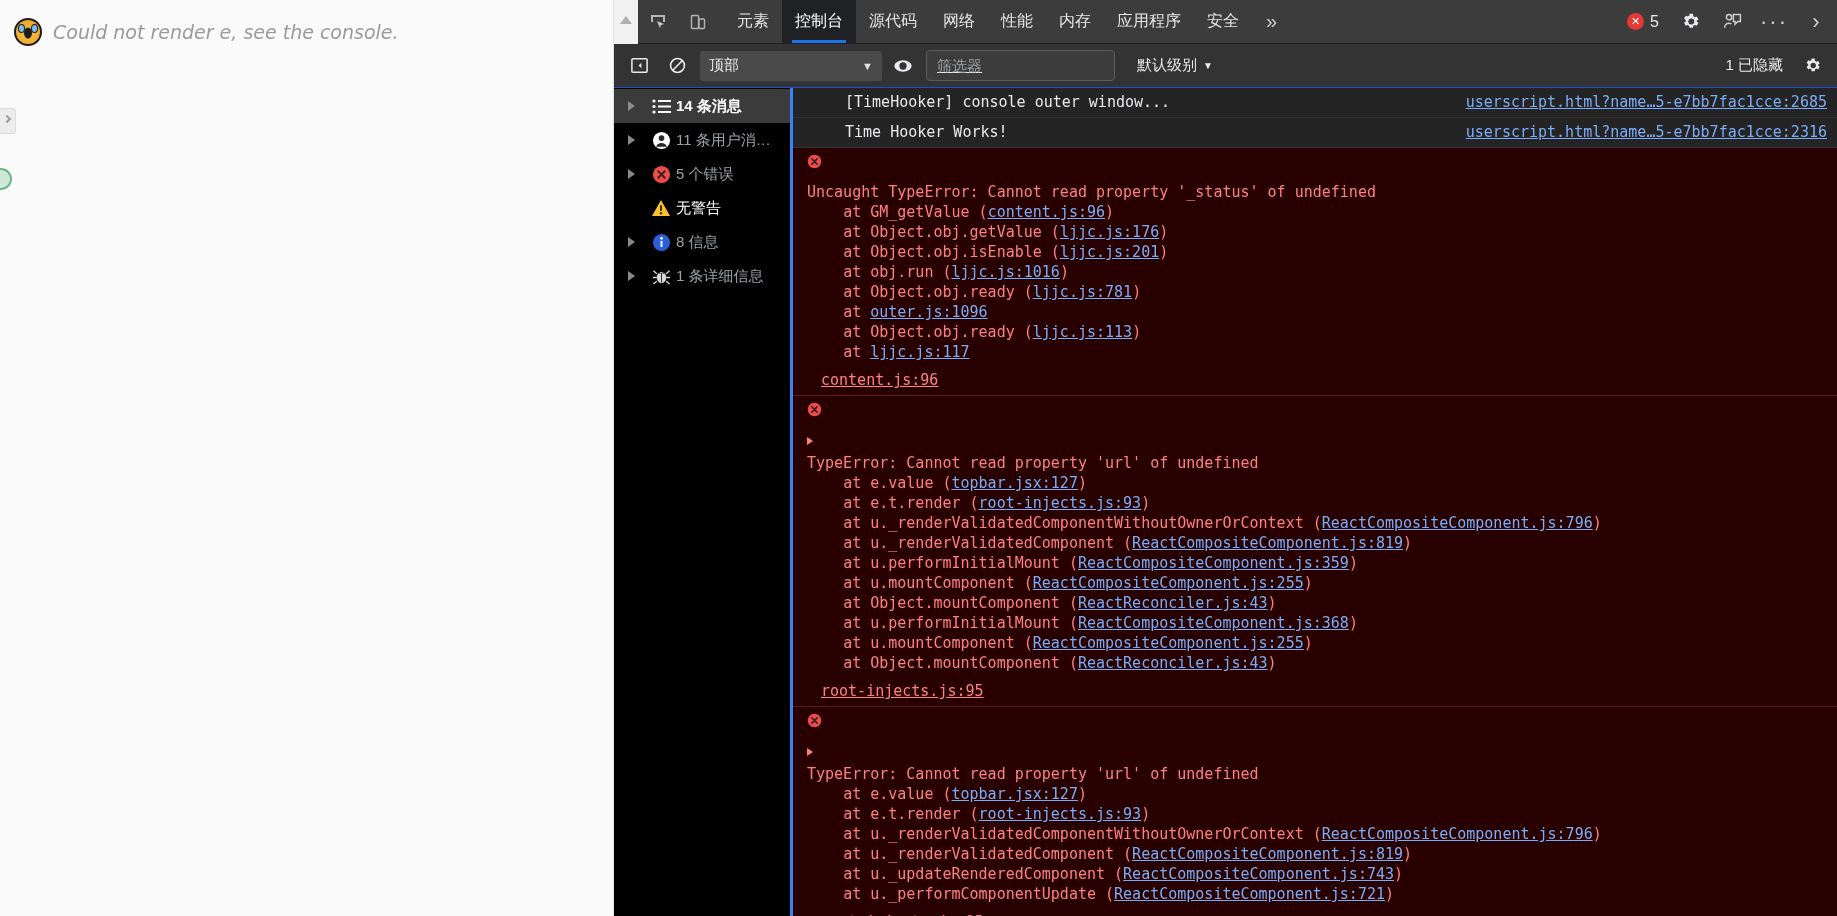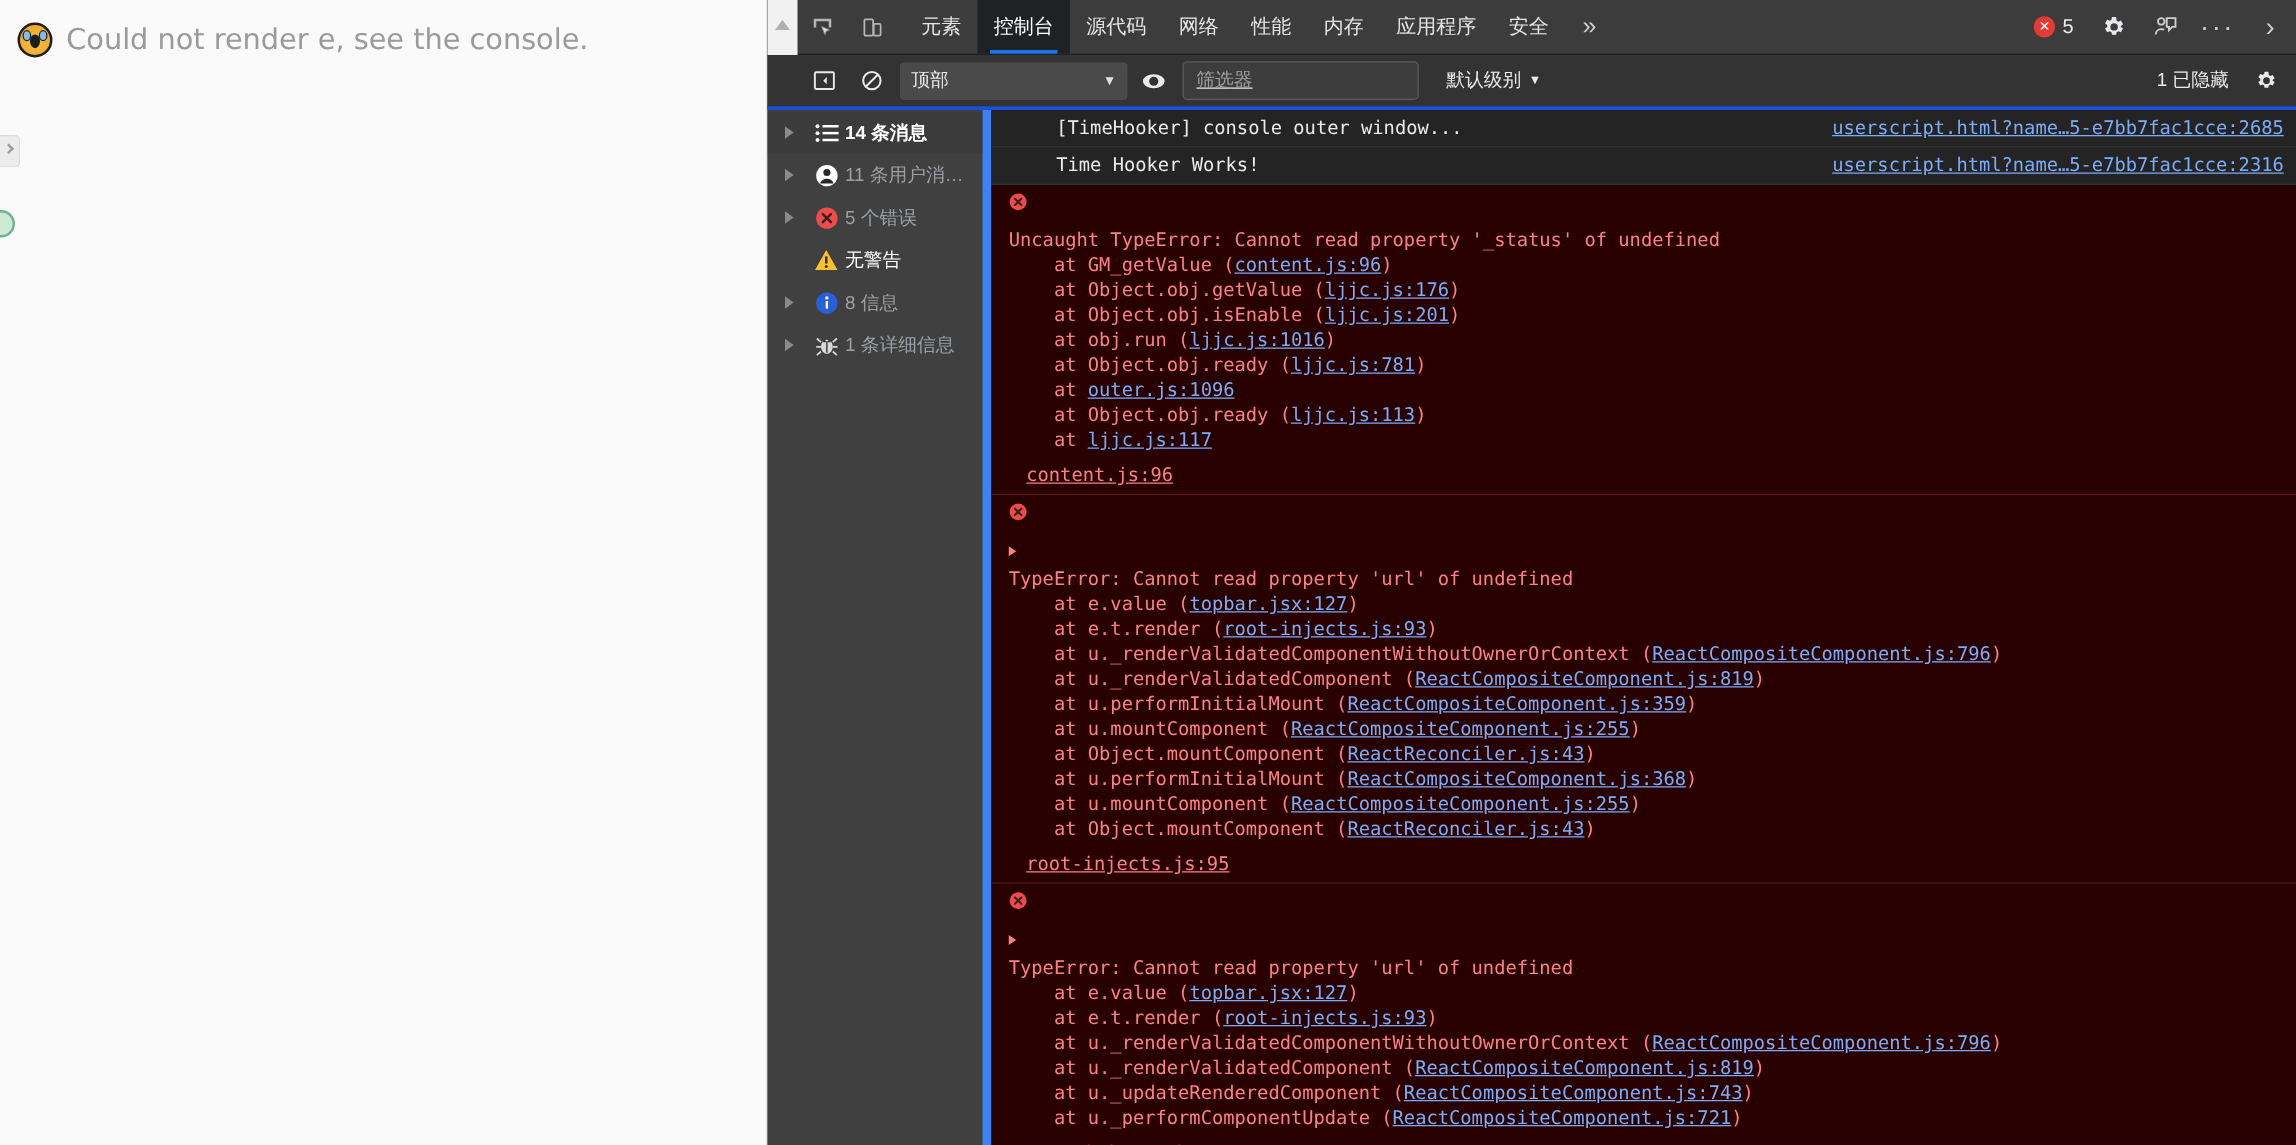--- a/index.html
+++ b/index.html
@@ -30,21 +30,21 @@
     background:radial-gradient(circle at 50% 58%, #f6c344 0%, #efa82e 70%, #d88f22 100%);
     border:2px solid #1d1d1d; position:relative; display:block;
   }
   .emoji-face::before{
     content:""; position:absolute; left:50%; top:55%; transform:translate(-50%,-50%);
     width:8px;height:11px;border-radius:50%;background:#1d1d1d;
   }
   .emoji-eye{position:absolute;top:4px;width:7px;height:9px;border-radius:50%;background:#7dbdf0;border:1.5px solid #1d1d1d;}
   .emoji-eye.l{left:2px;} .emoji-eye.r{right:2px;}
   .page-text {
-    font-size:23px; color:#9a9a9a;
+    font-style:italic; font-size:19px; color:#9a9a9a;
     font-family:"DejaVu Sans", sans-serif;
   }
   .page-tab-left {
     position:absolute; left:0; top:108px;
     width:16px; height:26px;
     background:#ececec; border:1px solid #dcdcdc; border-left:none;
     border-radius:0 4px 4px 0;
   }
   .page-tab-left .chev {
     position:absolute; left:4px; top:7px;
@@ -114,22 +114,22 @@
   .tb-right-icon {
     width:42px; display:flex; align-items:center; justify-content:center; cursor:pointer;
   }
   .dots3 { font-size:22px; color:#cfcfcf; letter-spacing:2px; }
   .chev-right { font-size:22px; color:#cfcfcf; }
 
   
   .console-toolbar {
     height:44px; background:#333333; flex:0 0 44px;
     display:flex; align-items:center; gap:4px;
-    padding:0 8px 0 28px;
-    border-bottom:3px solid #1d4ed8;
+    padding:0 8px 0 8px;
+    border-bottom:1px solid #1d4ed8;
   }
   .ct-btn {
     width:34px;height:30px;display:flex;align-items:center;justify-content:center;cursor:pointer;
   }
   .ctx-select {
     height:30px; min-width:182px; background:#4a4a4a;
     border-radius:3px; display:flex; align-items:center; justify-content:space-between;
     padding:0 9px; font-size:15px; color:#e8eaed; cursor:pointer; margin-left:2px;
   }
   .ctx-select .arrow { font-size:11px; color:#e0e0e0; }
@@ -149,22 +149,22 @@
     font-size:15px;color:#e8eaed;padding:0 10px;margin-left:8px;cursor:pointer;
   }
   .level-select .arrow { font-size:10px; }
   .ct-spacer { flex:1 1 auto; }
   .hidden-count { font-size:15px; color:#e8eaed; padding-right:8px; }
 
   
   .console-body { flex:1 1 auto; display:flex; min-height:0; overflow:hidden; }
 
   .sidebar {
-    width:179px; flex:0 0 179px; background:#404040;
-    border-right:7px solid #3b82f6; padding-top:1px;
+    width:179px; flex:0 0 179px; background:#000000;
+    border-right:3px solid #3b82f6; padding-top:1px;
     overflow:hidden;
   }
   .side-row {
     height:34px; display:flex; align-items:center; gap:0;
     padding-left:14px; cursor:pointer; font-size:15px; color:#9aa0a6;
     white-space:nowrap;
   }
   .side-row.selected { background:#3b3b3b; color:#ffffff; font-weight:bold; }
   .side-row.bright { color:#ffffff; }
   .side-tri {

